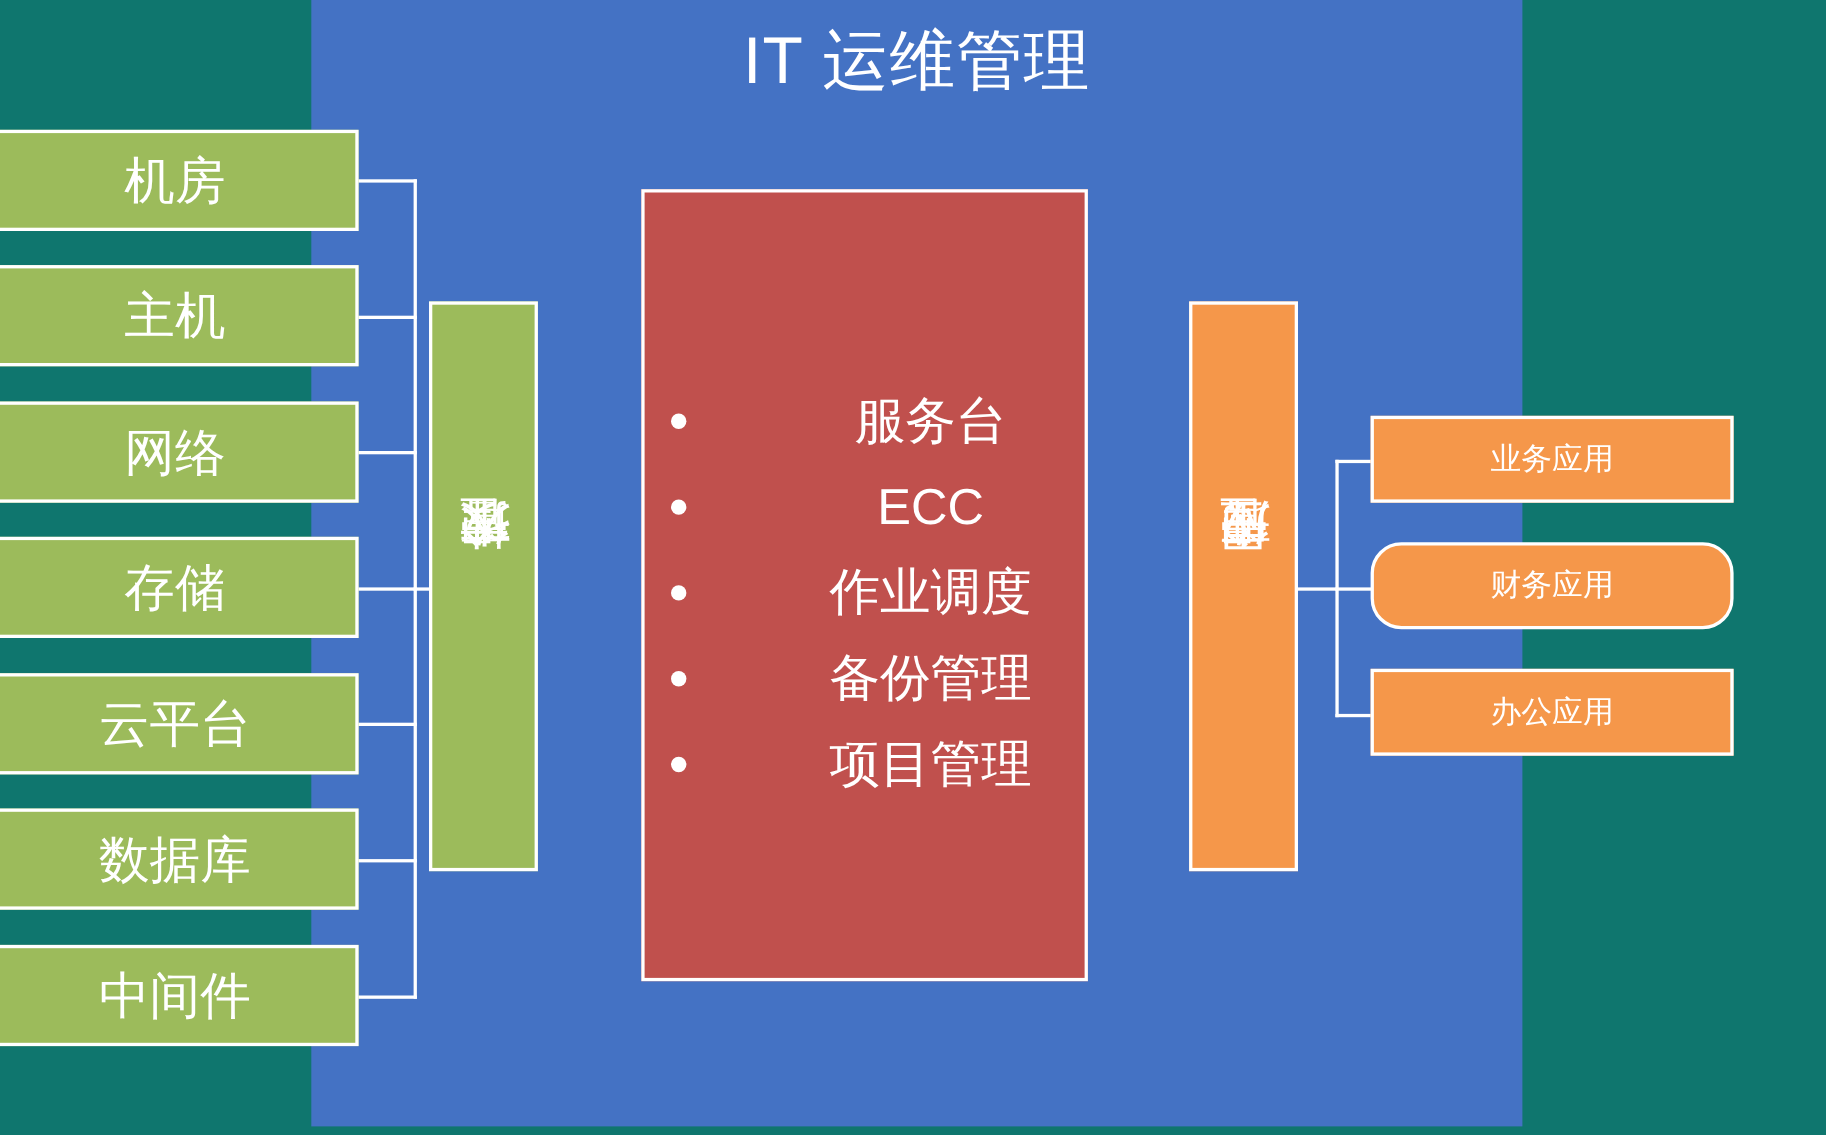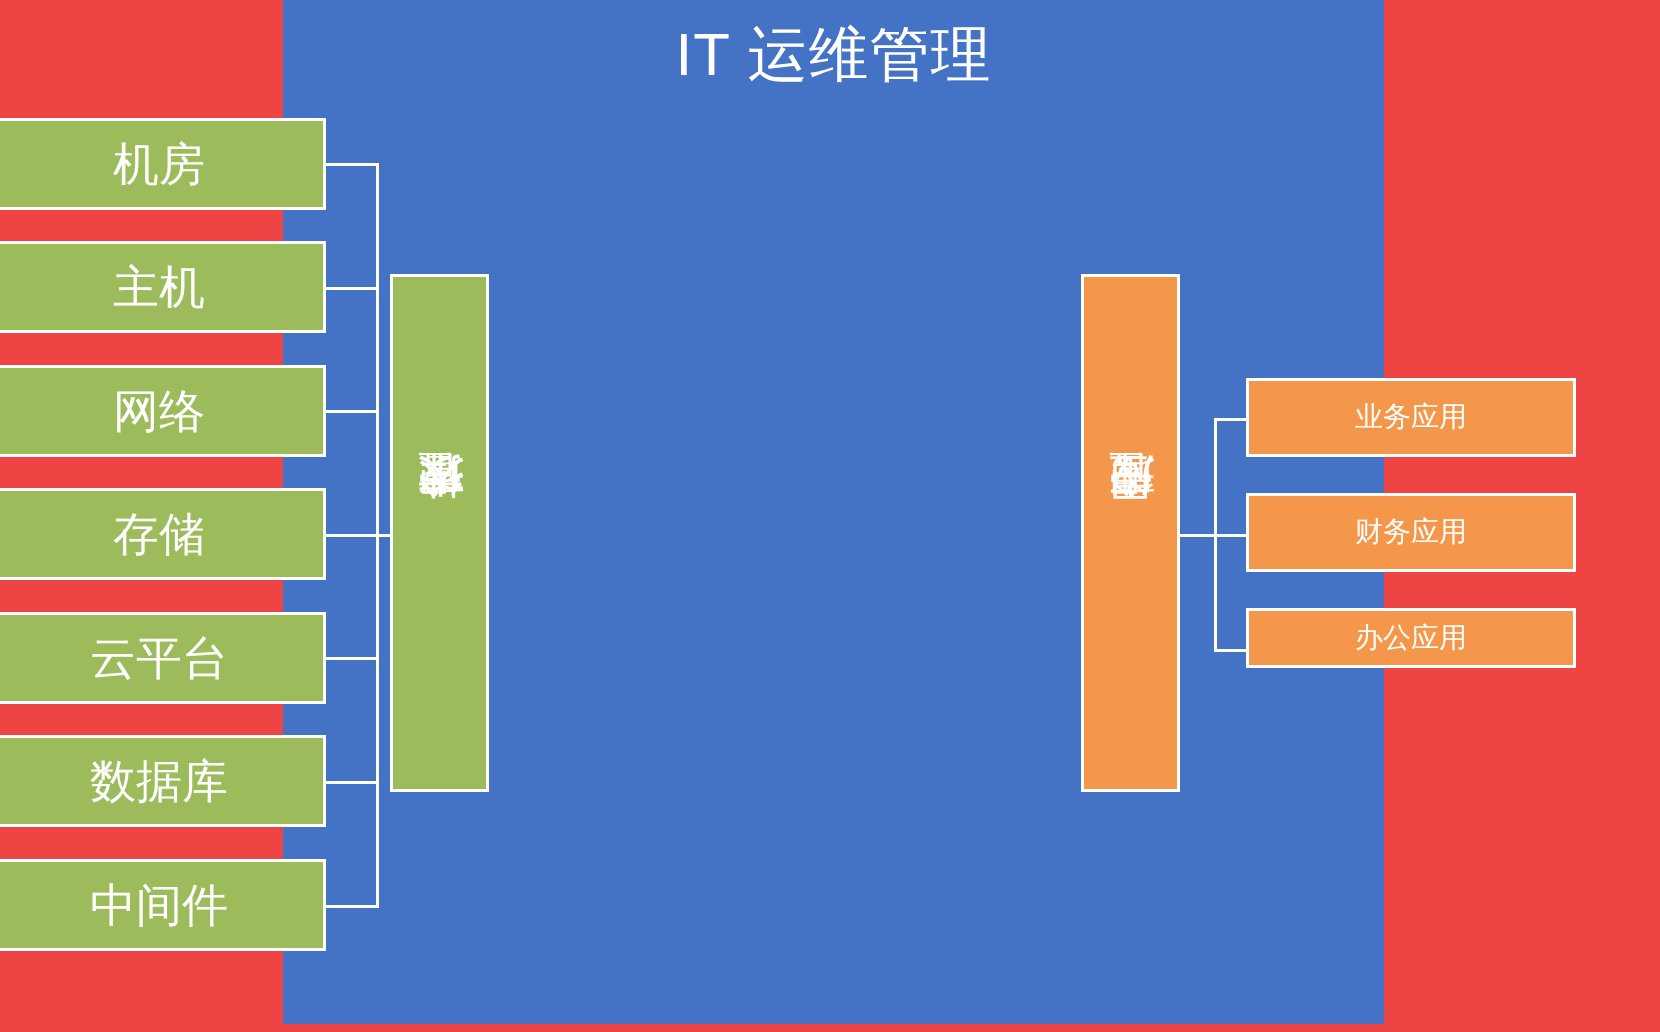--- a/index.html
+++ b/index.html
@@ -10,21 +10,21 @@
   body {
     width: 1660px;
     height: 1032px;
     overflow: hidden;
     font-family: "Liberation Sans", "DejaVu Sans", sans-serif;
   }
   #canvas {
     position: relative;
     width: 1660px;
     height: 1032px;
-    background: #ef4444;
+    background: #0f766e;
   }
 
   
   .blue-panel {
     position: absolute;
     left: 283px;
     top: 0px;
     width: 1101px;
     height: 1024px;
     background: #4472C4;
@@ -151,34 +151,58 @@
     <span>数据库</span>
   </div>
   <div class="box green-box" style="left:-8px; top:859px; width:334px; height:92px;">
     <span>中间件</span>
   </div>
 
   <div class="box green-box vert-box" style="left:390px; top:274px; width:99px; height:518px;">
     <span>技术管理</span>
   </div>
 
+  <div class="box red-box" style="left:583px; top:172px; width:406px; height:720px;">
+    <ul class="bullet-list">
+      <li>
+        <span class="bullet-dot"></span>
+        <span>服务台</span>
+      </li>
+      <li>
+        <span class="bullet-dot"></span>
+        <span>ECC</span>
+      </li>
+      <li>
+        <span class="bullet-dot"></span>
+        <span>作业调度</span>
+      </li>
+      <li>
+        <span class="bullet-dot"></span>
+        <span>备份管理</span>
+      </li>
+      <li>
+        <span class="bullet-dot"></span>
+        <span>项目管理</span>
+      </li>
+    </ul>
+  </div>
 
   <div class="box orange-box vert-box" style="left:1081px; top:274px; width:99px; height:518px;">
     <span>应用管理</span>
   </div>
 
   <div class="conn conn-h" style="left:1180px; top:534px; width:36px;"></div>
   <div class="conn conn-v" style="left:1214px; top:418px; height:234px;"></div>
   <div class="conn conn-h" style="left:1214px; top:418px; width:36px;"></div>
   <div class="conn conn-h" style="left:1214px; top:534px; width:36px;"></div>
   <div class="conn conn-h" style="left:1214px; top:649px; width:36px;"></div>
 
   <div class="box orange-box" style="left:1246px; top:378px; width:330px; height:79px;">
     <span>业务应用</span>
   </div>
-  <div class="box orange-box" style="left:1246px; top:493px; width:330px; height:79px;">
+  <div class="box orange-box" style="left:1246px; top:493px; width:330px; height:79px;border-radius:28px;">
     <span>财务应用</span>
   </div>
-  <div class="box orange-box" style="left:1246px; top:608px; width:330px; height:60px;">
+  <div class="box orange-box" style="left:1246px; top:608px; width:330px; height:79px;">
     <span>办公应用</span>
   </div>
 
 </div>
 
 </body></html>

